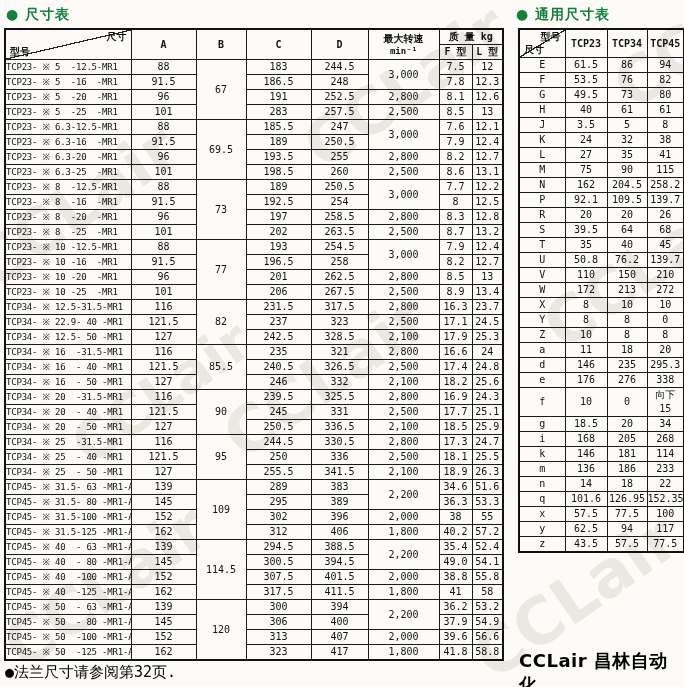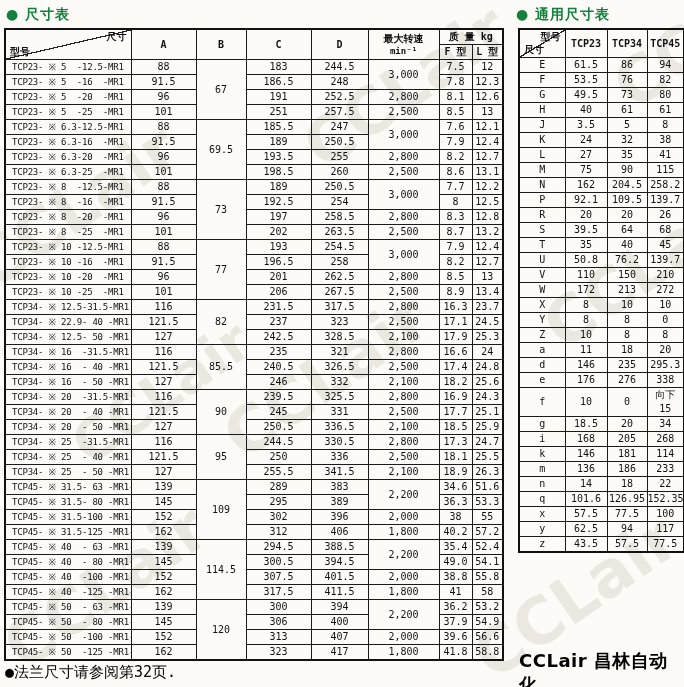--- a/index.html
+++ b/index.html
@@ -32,21 +32,21 @@
     border:1px solid #1a1a1a;text-align:center;vertical-align:middle;
     padding:0;font-size:10px;line-height:14px;height:14px;overflow:hidden;
     font-weight:normal;
   }
   thead th{font-weight:bold;}
   #dimTable thead tr:first-child th{height:14px;}
   #dimTable thead tr:last-child th{height:13px;}
   #comTable thead th{height:27px;}
   .unit{font-size:9px;line-height:12px;font-weight:bold;}
   .speedhead div:first-child{line-height:13px;}
-  .model{text-align:left;white-space:pre;font-size:9px;letter-spacing:-0.2px;padding-left:6px;}
+  .model{text-align:left;white-space:pre;font-size:9px;letter-spacing:-0.2px;padding-left:0;}
   .dimlabel{font-size:10px;}
   tr.group-start td{border-top:1.5px solid #111;}
   
   .diag{
     position:relative;
     background-image:linear-gradient(to bottom right,
       transparent calc(50% - 0.6px), #222 calc(50% - 0.6px),
       #222 calc(50% + 0.6px), transparent calc(50% + 0.6px));
     margin-left:28px;
   }
@@ -133,21 +133,21 @@
           <td>96</td>
           <td>191</td>
           <td>252.5</td>
           <td rowspan="1">2,800</td>
           <td>8.1</td>
           <td>12.6</td>
         </tr>
         <tr>
           <td class="model">TCP23- ※ 5  -25  -MR1</td>
           <td>101</td>
-          <td>251</td>
+          <td>283</td>
           <td>257.5</td>
           <td rowspan="1">2,500</td>
           <td>8.5</td>
           <td>13</td>
         </tr>
         <tr class="group-start">
           <td class="model">TCP23- ※ 6.3-12.5-MR1</td>
           <td>88</td>
           <td rowspan="4">69.5</td>
           <td>185.5</td>

